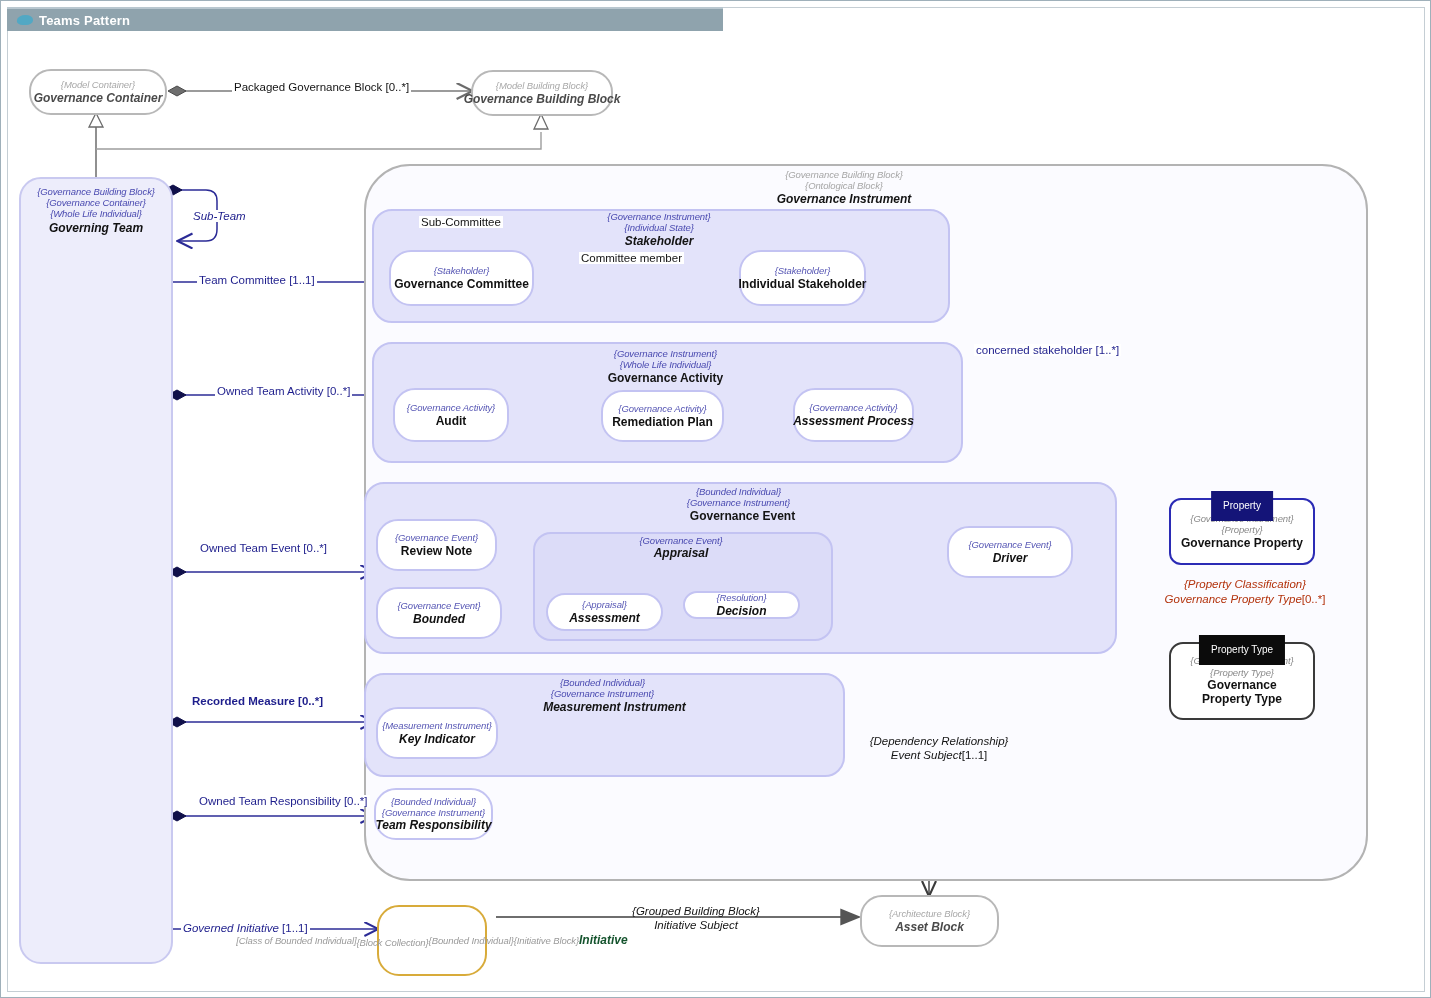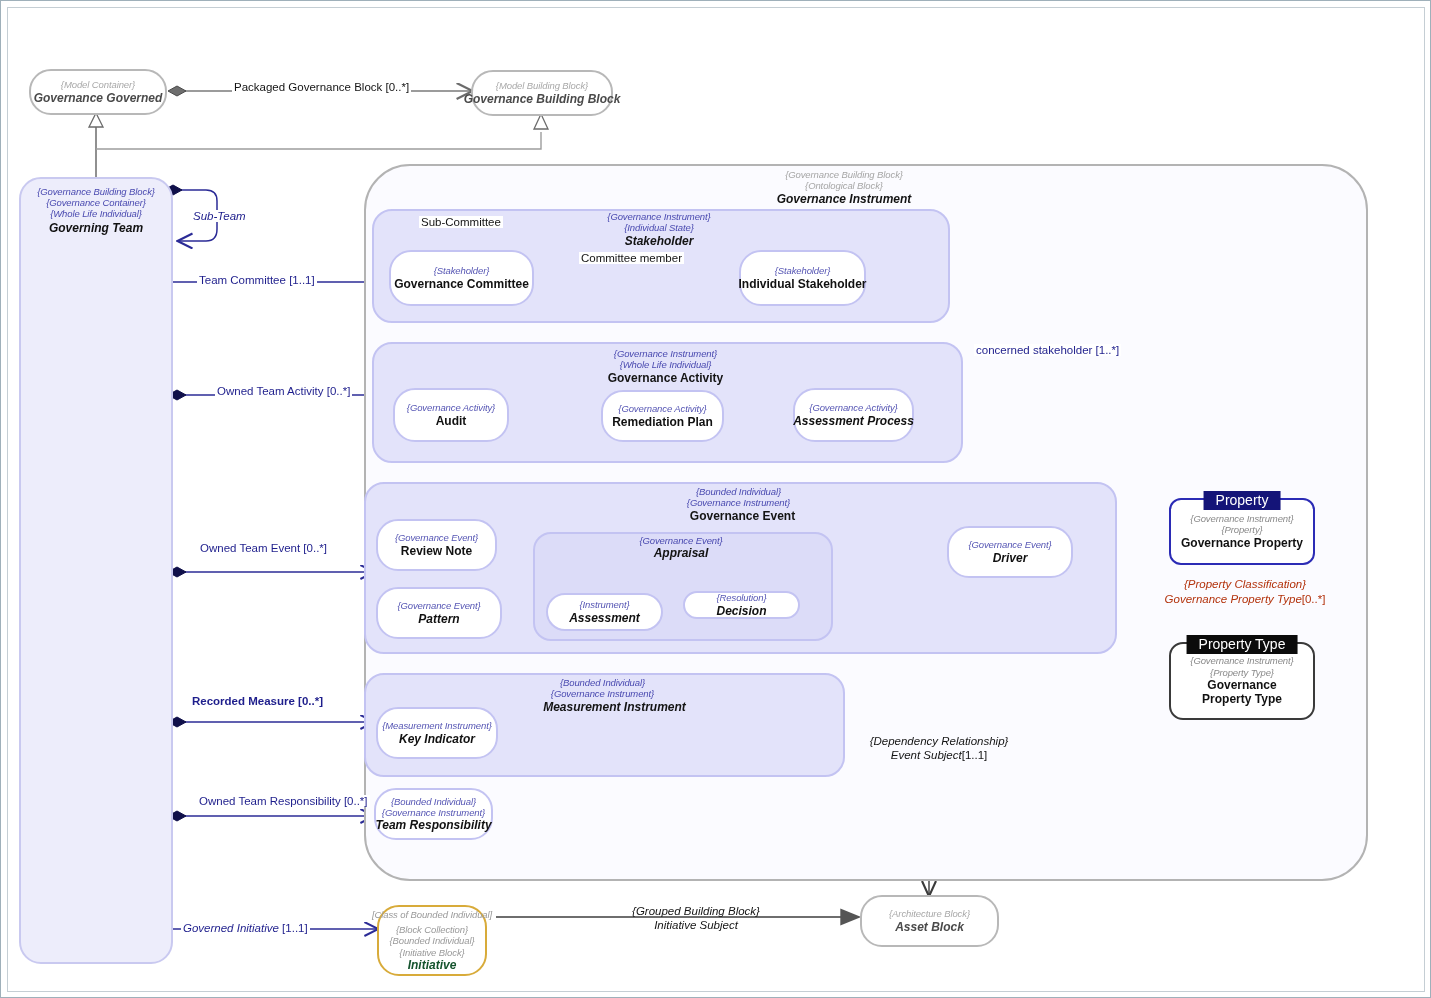--- a/index.html
+++ b/index.html
@@ -43,27 +43,27 @@
   
   .prop-blk{position:absolute;background:#ffffff;border:2px solid #2b2bb5;border-radius:12px;
         box-sizing:border-box;display:flex;flex-direction:column;align-items:center;
         justify-content:center;text-align:center;line-height:1.2;}
   .ptype-blk{position:absolute;background:#ffffff;border:2px solid #3a3a3a;border-radius:14px;
         box-sizing:border-box;display:flex;flex-direction:column;align-items:center;
         justify-content:center;text-align:center;line-height:1.2;}
   .prop-blk .stereo,.ptype-blk .stereo{color:#8a8a8a;}
   .prop-blk .nm,.ptype-blk .nm{color:#111;}
   .tagbox{position:absolute;top:-9px;left:50%;transform:translateX(-50%);
-        color:#fff;font-size:14px;padding:1px 12px;white-space:nowrap;}
+        color:#fff;font-size:10px;padding:9px 12px;white-space:nowrap;}
   .tag-navy{background:#141478;}
   .tag-black{background:#0b0b0b;}
 
   
   .gold-blk{position:absolute;background:#ffffff;border:2px solid #d8ab3a;border-radius:22px;
-        box-sizing:border-box;display:flex;flex-direction:column;align-items:center;
+        box-sizing:border-box;display:flex;flex-direction:row;align-items:center;
         justify-content:center;text-align:center;line-height:1.2;}
   .gold-blk .stereo{color:#9a9a9a;}
   .gold-blk .nm{color:#14532d;}
 
   
   .elabel{position:absolute;font-size:11.5px;white-space:nowrap;background:#fff;padding:0 2px;}
   .elabel.blue{color:#1e1e8c;}
   .elabel.dark{color:#141414;}
   .elabel.red{color:#b3330d;font-style:italic;}
   .elabel.itl{font-style:italic;}
@@ -72,20 +72,24 @@
 
   svg.layer{position:absolute;left:0;top:0;width:1431px;height:998px;overflow:visible;
         pointer-events:none;}
 </style>
 </head>
 <body>
 
 <div id="root">
   <div class="inner-frame"></div>
 
+  <div class="titlebar">
+    <div class="tb-icon"></div>
+    <div class="tb-text">Teams Pattern</div>
+  </div>
 
   <svg class="layer">
     <defs>
       <marker id="ohead-grey" markerWidth="12" markerHeight="12" refX="10" refY="5" orient="auto">
         <path d="M1,0 L11,5 L1,10" fill="none" stroke="#6b6b6b" stroke-width="1.4"></path>
       </marker>
       <marker id="ohead-navy" markerWidth="12" markerHeight="12" refX="10" refY="5" orient="auto">
         <path d="M1,0 L11,5 L1,10" fill="none" stroke="#2b2b96" stroke-width="1.4"></path>
       </marker>
       <marker id="ohead-navy-l" markerWidth="12" markerHeight="12" refX="11" refY="5" orient="auto">
@@ -192,21 +196,21 @@
     </g>
 
     
     <g>
       <line x1="1241" y1="565" x2="1241" y2="636" stroke="#4a4a4a" stroke-width="1.4" marker-end="url(#vhead-dark2)"></line>
     </g>
   </svg>
 
   <div class="blk grey-blk" style="left:28px;top:68px;width:138px;height:46px;">
     <div class="stereo">{Model Container}</div>
-    <div class="nm it">Governance Governed</div>
+    <div class="nm it">Governance Container</div>
   </div>
 
   <div class="blk grey-blk" style="left:470px;top:69px;width:142px;height:46px;">
     <div class="stereo">{Model Building Block}</div>
     <div class="nm it">Governance Building Block</div>
   </div>
 
   <div class="blk lav-tall" style="left:18px;top:176px;width:154px;height:787px;justify-content:flex-start;padding-top:7px;">
     <div class="stereo" style="color:#4a4ab0;">{Governance Building Block}</div>
     <div class="stereo" style="color:#4a4ab0;">{Governance Container}</div>
@@ -268,31 +272,31 @@
     <div class="nm" style="color:#141414;padding-left:8px;">Governance Event</div>
   </div>
 
   <div class="blk white-blk" style="left:375px;top:518px;width:121px;height:52px;">
     <div class="stereo">{Governance Event}</div>
     <div class="nm">Review Note</div>
   </div>
 
   <div class="blk white-blk" style="left:375px;top:586px;width:126px;height:52px;">
     <div class="stereo">{Governance Event}</div>
-    <div class="nm it">Pattern</div>
+    <div class="nm it">Bounded</div>
   </div>
 
   <div class="lav-group2" style="position:absolute;left:532px;top:531px;width:296px;height:105px;"></div>
   <div style="position:absolute;left:532px;top:534px;width:296px;text-align:center;line-height:1.2;">
     <div class="stereo" style="color:#4a4ab0;">{Governance Event}</div>
     <div class="nm it" style="color:#141414;">Appraisal</div>
   </div>
 
   <div class="blk white-blk" style="left:545px;top:592px;width:117px;height:38px;">
-    <div class="stereo">{Instrument}</div>
+    <div class="stereo">{Appraisal}</div>
     <div class="nm it">Assessment</div>
   </div>
 
   <div class="blk white-blk" style="left:682px;top:590px;width:117px;height:28px;">
     <div class="stereo">{Resolution}</div>
     <div class="nm it">Decision</div>
   </div>
 
   <div class="blk white-blk" style="left:946px;top:525px;width:126px;height:52px;">
     <div class="stereo">{Governance Event}</div>

